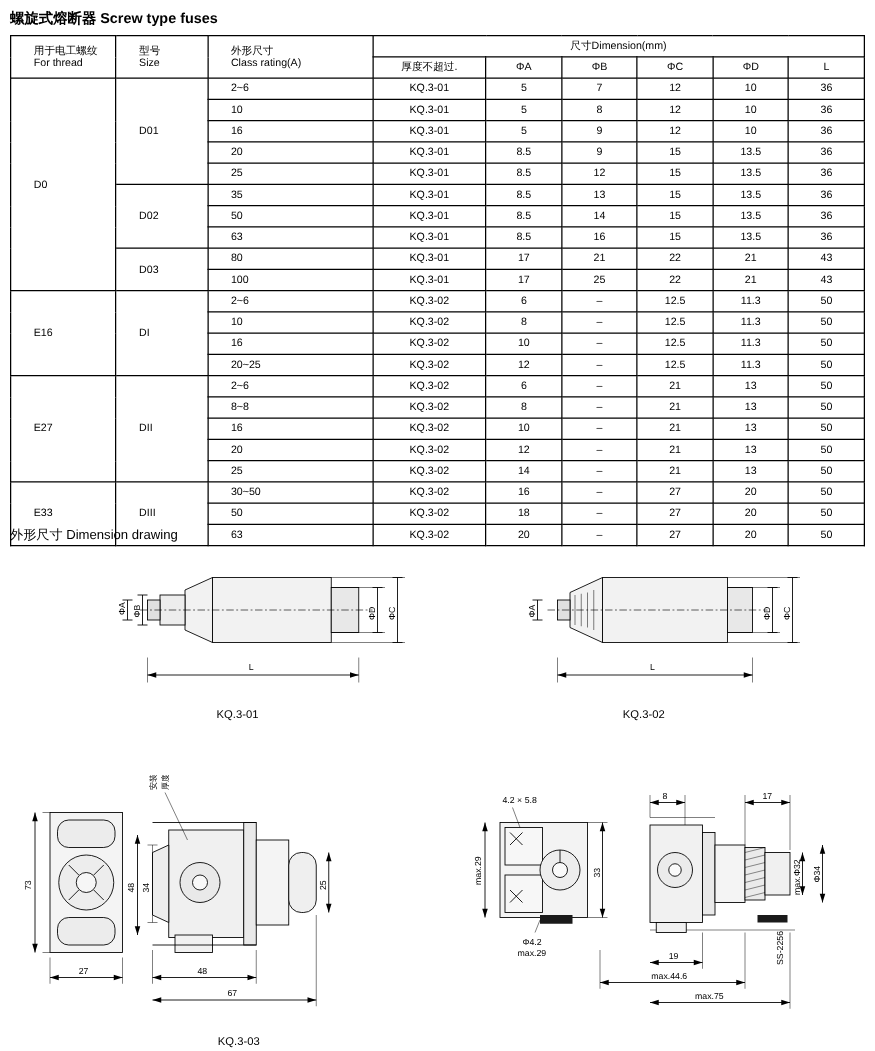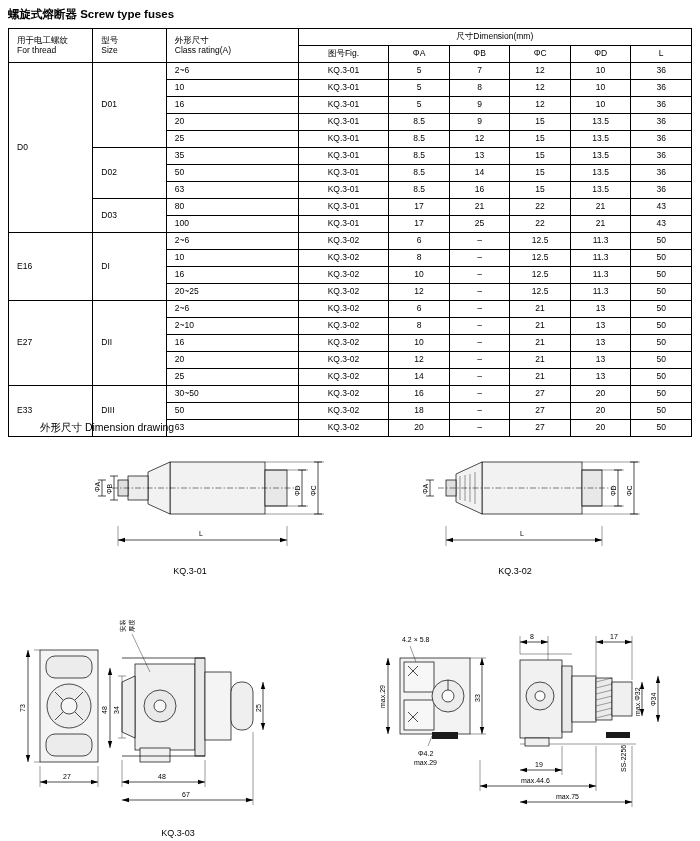--- a/index.html
+++ b/index.html
@@ -47,33 +47,32 @@
     font-size: 8.5px;
     font-weight: normal;
     padding: 0;
     height: 16px;
     line-height: 1.15;
     text-align: center;
     vertical-align: middle;
   }
   table.spec th.lefthead, table.spec td.leftcell {
     text-align: left;
-    padding-left: 8px;
+    padding-left: 18px;
   }
   .two-line {
     line-height: 1.25;
   }
   
   .dim-head {
     position: absolute;
     left: 8px;
     top: 421px;
     font-size: 10.5px;
     font-weight: normal;
-    padding-left: 32px;
   }
   .cap {
     position: absolute;
     font-size: 9px;
     text-align: center;
     white-space: nowrap;
   }
   .svgbox {
     position: absolute;
   }
@@ -108,21 +107,21 @@
             <div>型号</div>
             <div>Size</div>
           </th>
           <th class="lefthead two-line" rowspan="2">
             <div>外形尺寸</div>
             <div>Class rating(A)</div>
           </th>
           <th colspan="6">尺寸Dimension(mm)</th>
         </tr>
         <tr>
-          <th>图号Fig.</th>
+          <th>厚度不超过.</th>
           <th>ΦA</th>
           <th>ΦB</th>
           <th>ΦC</th>
           <th>ΦD</th>
           <th>L</th>
         </tr>
       </thead>
       <tbody id="spec-body">
           <tr>
             <td class="leftcell" rowspan="10">D0</td>
@@ -261,21 +260,21 @@
             <td class="leftcell" rowspan="5">DII</td>
             <td class="leftcell">2~6</td>
             <td>KQ.3-02</td>
             <td>6</td>
             <td>–</td>
             <td>21</td>
             <td>13</td>
             <td>50</td>
           </tr>
           <tr>
-            <td class="leftcell">2~10</td>
+            <td class="leftcell">8~8</td>
             <td>KQ.3-02</td>
             <td>8</td>
             <td>–</td>
             <td>21</td>
             <td>13</td>
             <td>50</td>
           </tr>
           <tr>
             <td class="leftcell">16</td>
             <td>KQ.3-02</td>
@@ -508,21 +507,21 @@
         <text x="53" y="159">27</text>
         <text x="148" y="159">48</text>
         <text x="172" y="177">67</text>
       </g>
       <g font-family="Liberation Sans, sans-serif" font-size="6.5" fill="#000">
         <text transform="translate(115,12) rotate(-90)">安装板</text>
         <text transform="translate(124,12) rotate(-90)">厚度不超过</text>
       </g>
     </svg>
   </div>
-  <div class="cap" style="left:118px; top:828px; width:120px;">KQ.3-03</div>
+  <div class="cap" style="left:131px; top:828px; width:120px;">KQ.3-03</div>
 
   <div class="svgbox" style="left:370px; top:620px;">
     <svg width="320" height="200" viewBox="0 0 320 200">
       <g fill="none" stroke="#000" stroke-width="0.7">
 
         <rect x="30" y="38" width="70" height="76" fill="#f3f3f3"></rect>
         <rect x="34" y="42" width="30" height="30" fill="#f7f7f7"></rect>
         <rect x="34" y="80" width="30" height="30" fill="#f7f7f7"></rect>
         <line x1="38" y1="46" x2="48" y2="56"></line>
         <line x1="48" y1="46" x2="38" y2="56"></line>

